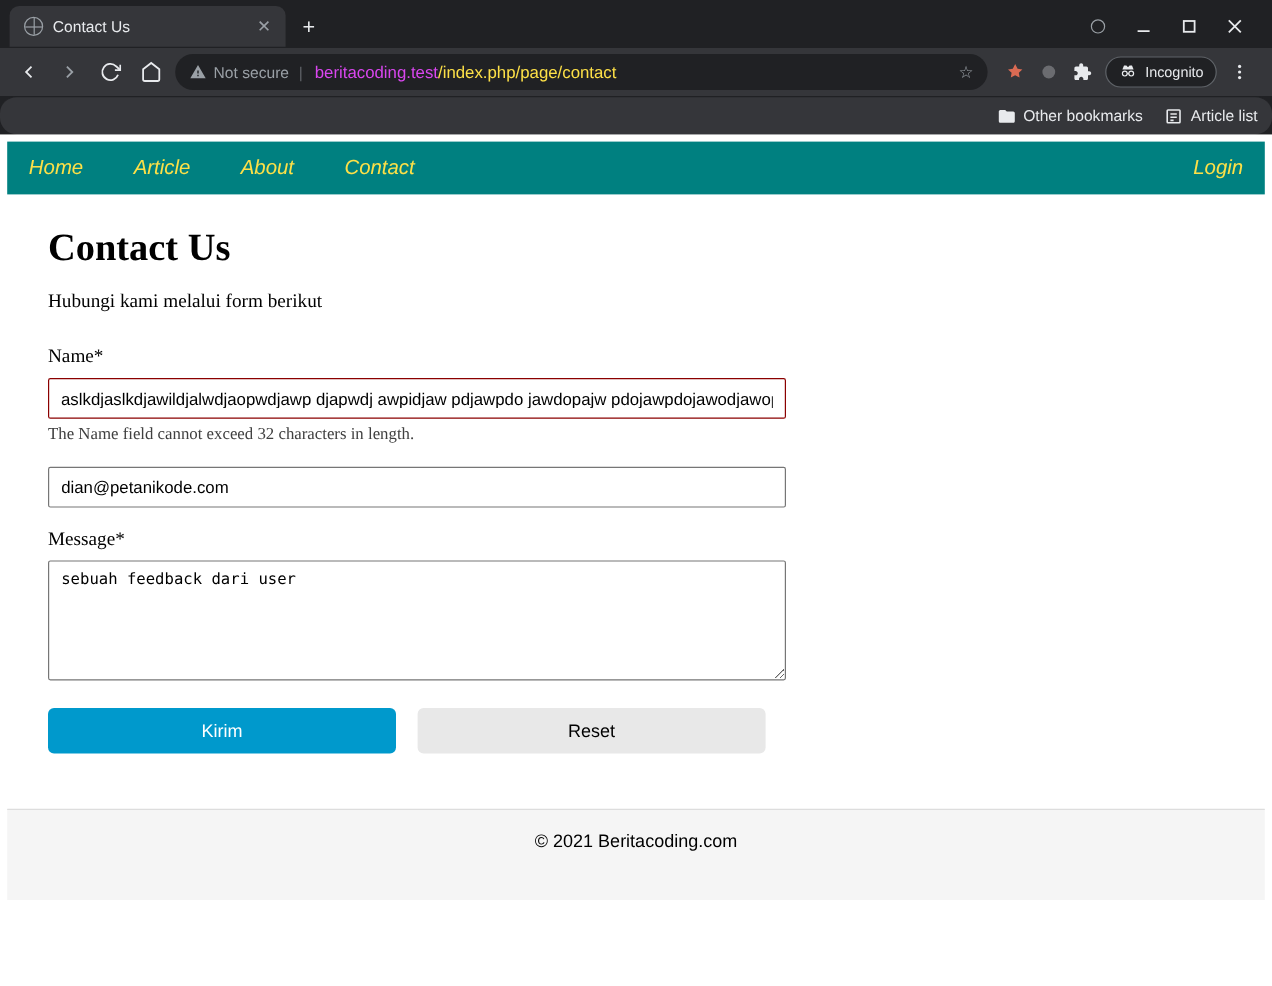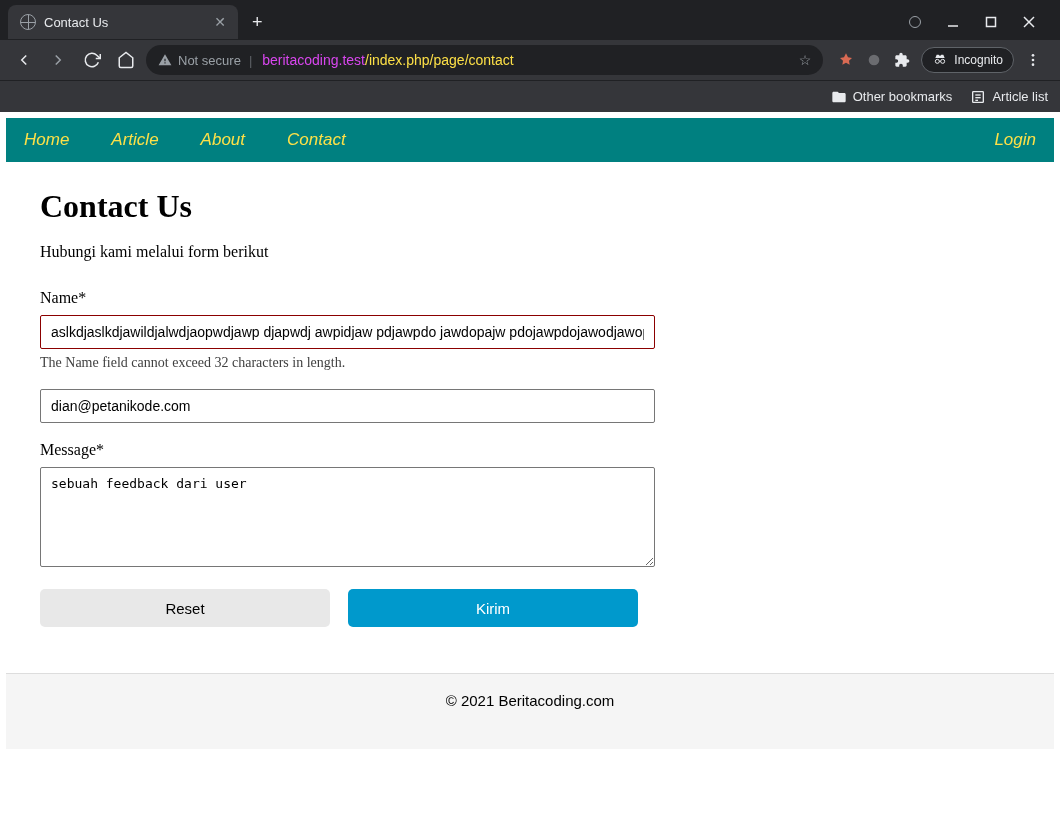--- a/index.html
+++ b/index.html
@@ -109,20 +109,21 @@
     .bookmark-bar {
       display:flex; justify-content:flex-end;
       align-items:center;
       height:32px;
       background:#35363a;
       border-top:1px solid #202124;
       padding:0 12px;
       gap:18px;
       font-size:13px;
       color:#e8eaed;
+      border-radius:14px;
     }
     .bm-item { display:flex; align-items:center; gap:6px; cursor:pointer; }
     
     .viewport {
       background:#fff;
       height: calc(822px - 112px);
       padding: 6px;
     }
     .page-nav {
       background:#008080;
@@ -351,21 +352,21 @@
     <div class="form-group">
       <input type="text" value="dian@petanikode.com" style="">
     </div>
 
     <div class="form-group">
       <label>Message*</label>
       <textarea style="">sebuah feedback dari user</textarea>
     </div>
 
     <div class="button-row">
+      <button class="btn primary">Kirim</button>
       <button class="btn secondary">Reset</button>
-      <button class="btn primary">Kirim</button>
     </div>
   </div>
 
   <div class="page-footer">
     <span>© 2021 Beritacoding.com</span>
   </div>
 </div>
 
 </body></html>

